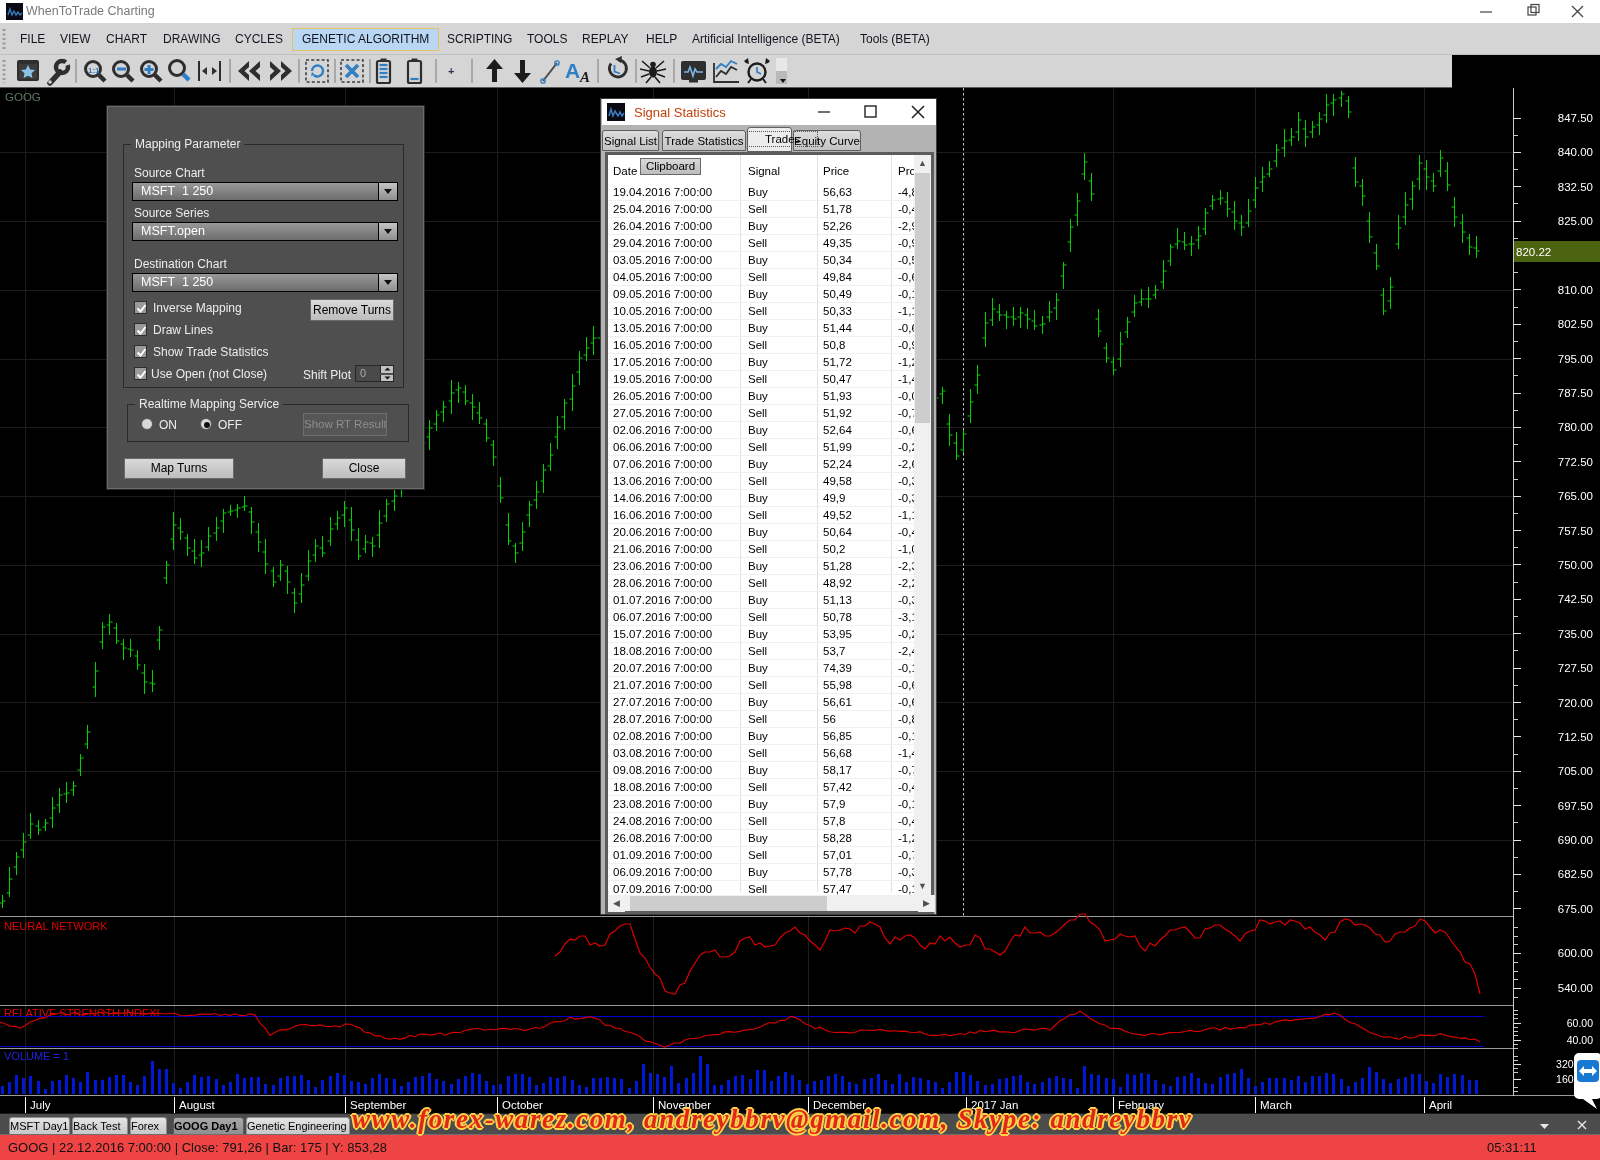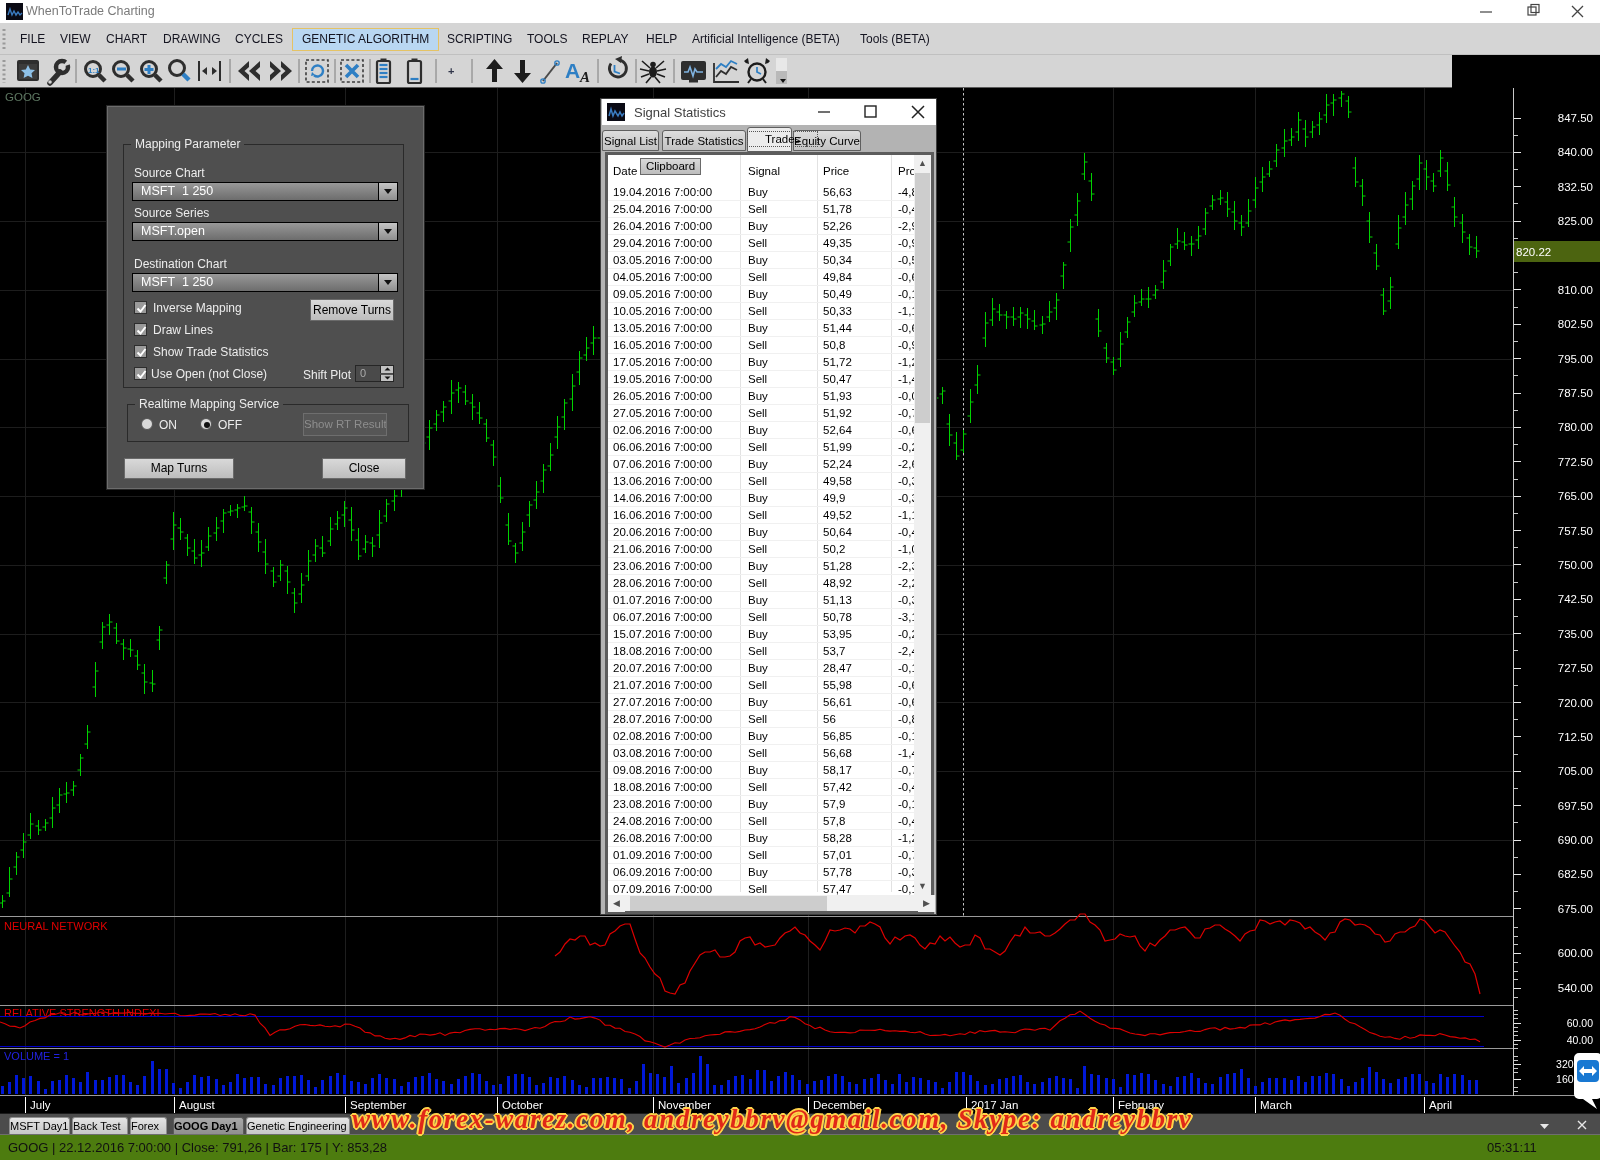--- a/index.html
+++ b/index.html
@@ -9,41 +9,41 @@
 #menubar{position:absolute;left:0;top:23px;width:1600px;height:32px;background:#d5d5d5;border-bottom:1px solid #c0c0c0}
 #menubar span{position:absolute;top:9px;font-size:12px;color:#141420;white-space:nowrap}
 #toolbar{position:absolute;left:0;top:55px;width:1452px;height:33px;background:#d5d5d5;border-bottom:1px solid #5a5a5a}
 #chartsvg{position:absolute;left:0;top:88px}
 .pl{font:11.5px "Liberation Sans",sans-serif;fill:#fff}
 .pl2{font:10.5px "Liberation Sans",sans-serif;fill:#fff}
 .ml{font:11.5px "Liberation Sans",sans-serif;fill:#fff}
 #tabbar{position:absolute;left:0;top:1113px;width:1600px;height:21px;background:#4c4c4c;border-top:1px solid #1a1a1a}
 .tab{position:absolute;top:3px;height:18px;background:linear-gradient(#e4e4e4,#c6c6c6);border:1px solid #8e8e8e;border-bottom:none;border-radius:3px 3px 0 0;font-size:11px;color:#000;line-height:17px;white-space:nowrap;overflow:hidden}
 .tab.active{background:linear-gradient(#a8a8a8,#8e8e8e);font-weight:bold;border-color:#5a5a5a}
-#statusbar{position:absolute;left:0;top:1134px;width:1600px;height:26px;background:#4d7c0f;border-top:1px solid #6e6e6e;font-size:13px;color:#111}
+#statusbar{position:absolute;left:0;top:1134px;width:1600px;height:26px;background:#ef4444;border-top:1px solid #6e6e6e;font-size:13px;color:#111}
 #watermark{position:absolute;left:352px;top:1104px;width:900px;font-family:"Liberation Serif",serif;font-style:italic;font-weight:bold;font-size:27px;color:#e02818;letter-spacing:1.6px;white-space:nowrap;text-shadow:-2px 0 0 #ffd24a,2px 0 0 #ffd24a,0 -2px 0 #ffd24a,0 2px 0 #ffd24a,-1px -1px 0 #ffd24a,1px 1px 0 #ffd24a,-1px 1px 0 #ffd24a,1px -1px 0 #ffd24a;z-index:40}
 
 .dlg{position:absolute;z-index:30}
 #mapdlg{left:106px;top:105px;width:319px;height:385px;background:#4f4f4f;border:1px solid #262626;box-shadow:0 0 0 1px #6c6c6c inset}
 #mapdlg .title{position:absolute;left:1px;top:1px;width:317px;height:25px;background:#fff}
 #mapdlg .title .t{position:absolute;left:11px;top:5px;font-size:13px;color:#6e6e6e}
 .glabel{position:absolute;font-size:12px;color:#ededed}
 .gbox{position:absolute;border:1px solid #2a2a2a}
 .gbox .cap{position:absolute;left:7px;top:-8px;background:#4f4f4f;padding:0 4px;font-size:12px;color:#ededed}
 .combo{position:absolute;height:19px;background:linear-gradient(#989898,#6d6d6d);border:1px solid #000;color:#fff;font-size:12.5px;line-height:17px;padding-left:8px}
 .combo .btn{position:absolute;right:0;top:0;width:19px;height:17px;background:linear-gradient(#c4c4c4,#8f8f8f);border-left:1px solid #000}
 .combo .btn:after{content:"";position:absolute;left:5px;top:6px;border:4px solid transparent;border-top:5px solid #111}
 .cb{position:absolute;width:13px;height:13px;background:#9a9a9a;border:1px solid #2e2e2e}.cb svg{display:block}
 .cbl{position:absolute;font-size:12px;color:#ededed}
 .btn3{position:absolute;background:linear-gradient(#d9d9d9,#bdbdbd);border:1px solid #6a6a6a;font-size:12px;color:#000;text-align:center}
 .btn3d{position:absolute;background:#565656;border:1px solid #6e6e6e;font-size:11.5px;color:#8e8e8e;text-align:center;white-space:nowrap;overflow:hidden}
 .radio{position:absolute;width:12px;height:12px;border-radius:50%;background:#d9d9d9;border:1px solid #555}
 #sigdlg{left:600px;top:98px;width:337px;height:817px;background:#b3b3b3;border:1px solid #3c3c3c}
 #sigdlg .title{position:absolute;left:1px;top:0;width:334px;height:26px;background:#fff}
-#sigdlg .title .t{position:absolute;left:32px;top:6px;font-size:13px;color:#404040}
+#sigdlg .title .t{position:absolute;left:32px;top:6px;font-size:13px;color:#c2410c}
 .stab{position:absolute;background:linear-gradient(#dedede,#c2c2c2);border:1px solid #5f5f5f;border-radius:3px 3px 0 0;font-size:11.5px;color:#000;text-align:center}
 .tablewrap{position:absolute;left:4px;top:53px;width:329px;height:762px;background:#5c5c5c}
 .twhite{position:absolute;left:3px;top:3px;width:306px;height:740px;background:#fff;overflow:hidden}
 .trow{position:absolute;left:0;width:306px;height:17px;font-size:11.5px;color:#000;border-bottom:1px solid #f0f0f0}
 .trow .c1{position:absolute;left:5px;top:2px}
 .trow .c2{position:absolute;left:140px;top:2px}
 .trow .c3{position:absolute;left:215px;top:2px}
 .trow .c4{position:absolute;left:290px;top:2px}
 .hdr{position:absolute;font-size:11.5px;color:#000}
 .colline{position:absolute;top:0;width:1px;height:737px;background:#e2e2e2}
@@ -657,21 +657,21 @@
         </div>
         <div class="trow" style="top:488px">
           <span class="c1">18.08.2016 7:00:00</span>
           <span class="c2">Sell</span>
           <span class="c3">53,7</span>
           <span class="c4">-2,4</span>
         </div>
         <div class="trow" style="top:505px">
           <span class="c1">20.07.2016 7:00:00</span>
           <span class="c2">Buy</span>
-          <span class="c3">28,47</span>
+          <span class="c3">74,39</span>
           <span class="c4">-0,1</span>
         </div>
         <div class="trow" style="top:522px">
           <span class="c1">21.07.2016 7:00:00</span>
           <span class="c2">Sell</span>
           <span class="c3">55,98</span>
           <span class="c4">-0,6</span>
         </div>
         <div class="trow" style="top:539px">
           <span class="c1">27.07.2016 7:00:00</span>

